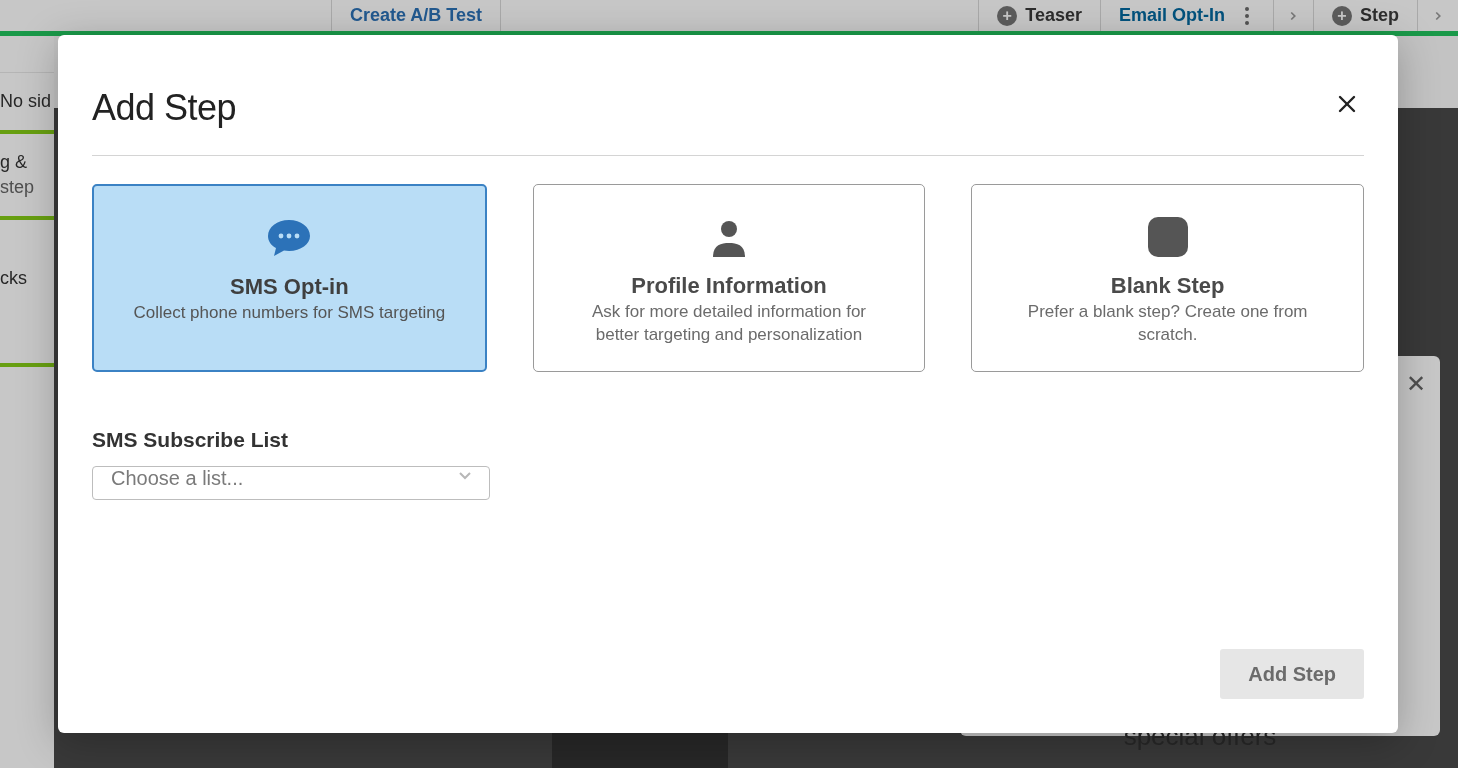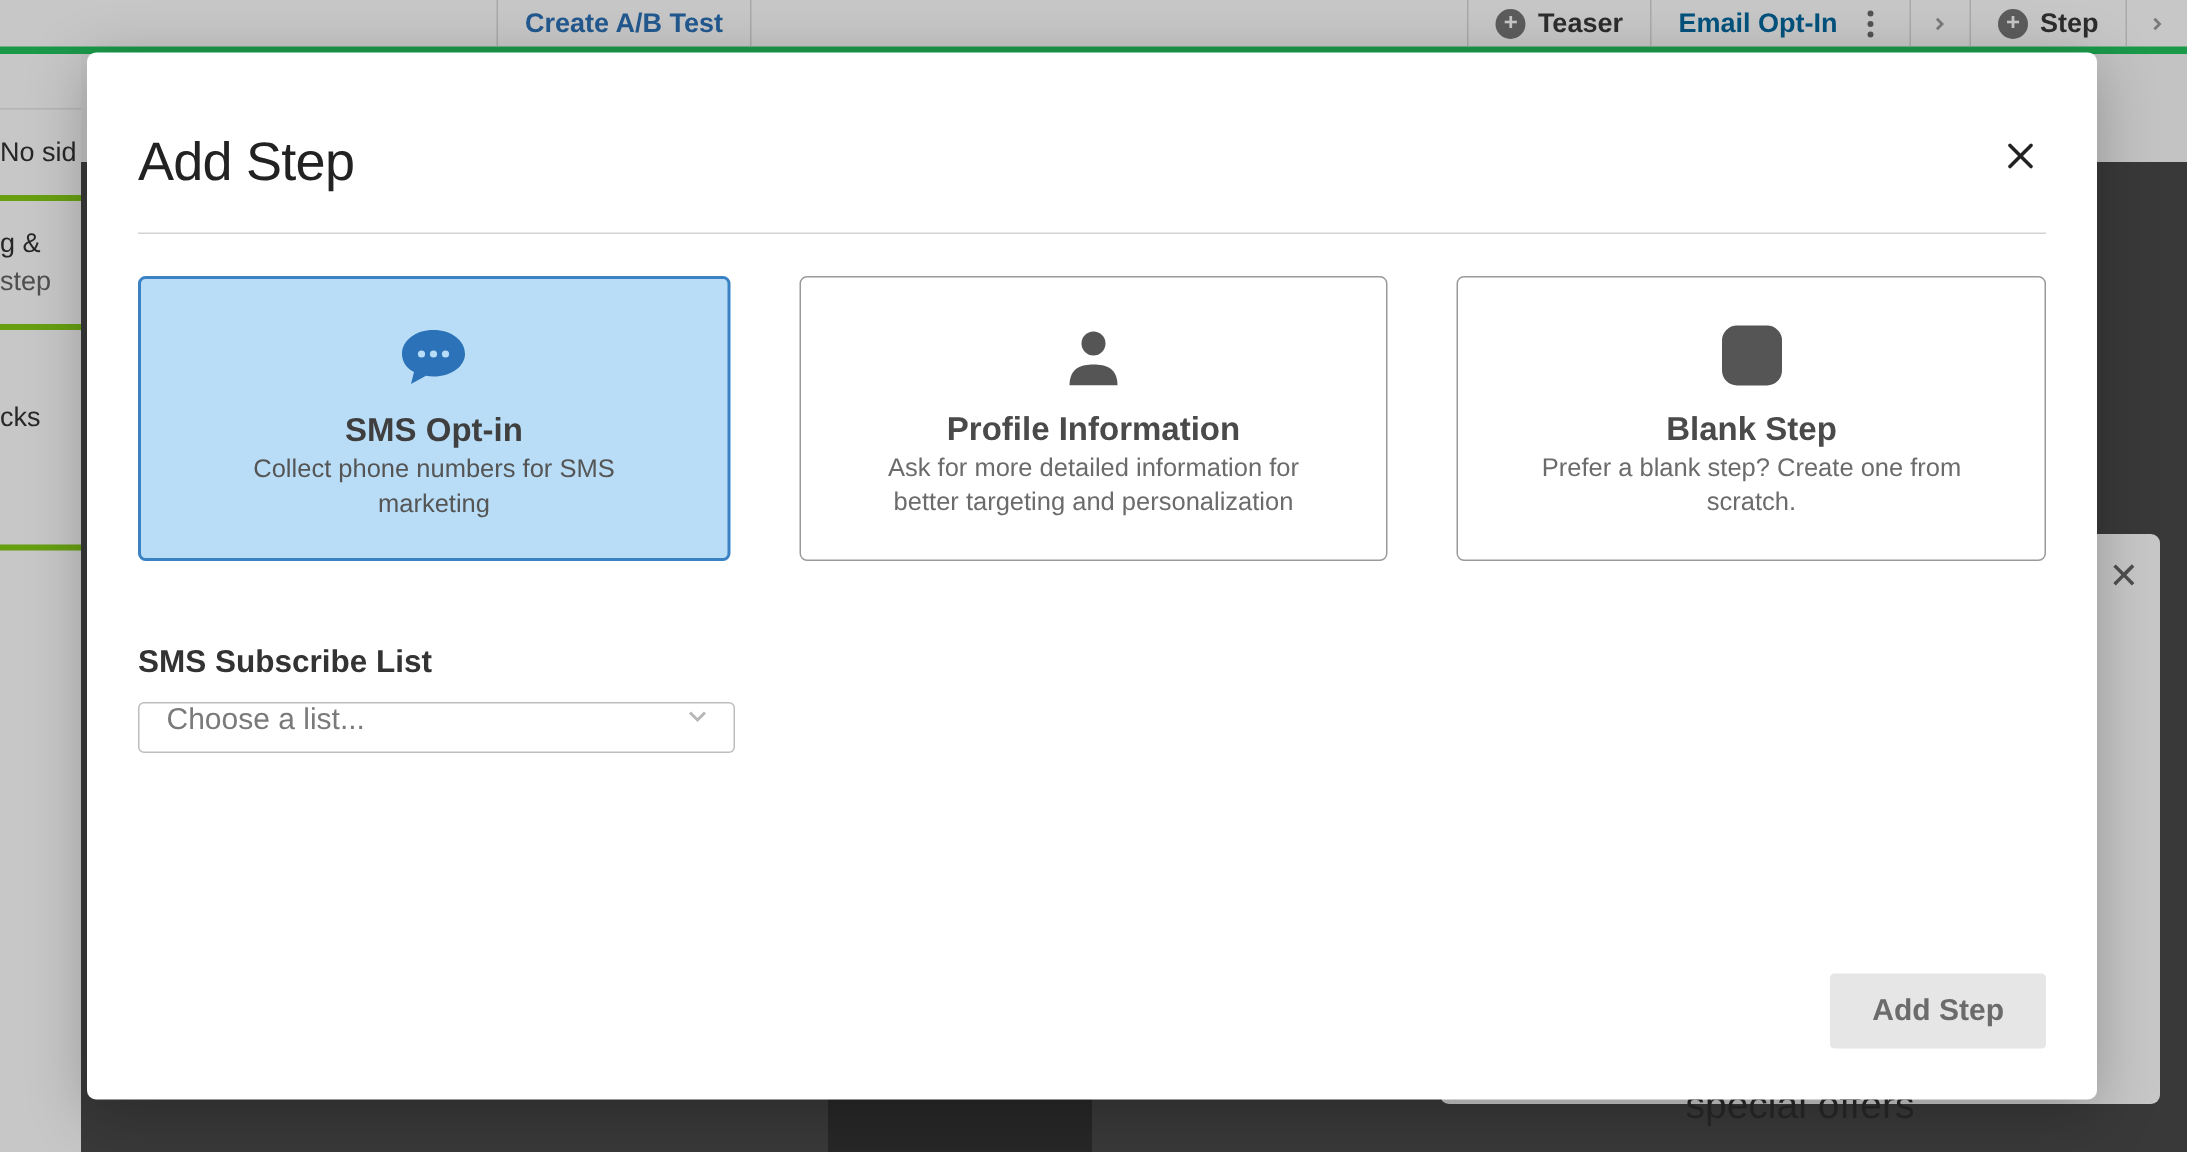--- a/index.html
+++ b/index.html
@@ -214,21 +214,21 @@
     <div class="card selected">
       <div class="card-icon">
         <svg width="46" height="40" viewBox="0 0 46 40">
           <path d="M23 2 C11 2 2 9 2 18 C2 23 5 27.5 10 30 L8 38 L18 32.5 C19.6 32.8 21.3 33 23 33 C35 33 44 26 44 18 C44 9 35 2 23 2 Z" fill="#2c72b8"></path>
           <circle cx="15" cy="18" r="2.4" fill="#b9ddf6"></circle>
           <circle cx="23" cy="18" r="2.4" fill="#b9ddf6"></circle>
           <circle cx="31" cy="18" r="2.4" fill="#b9ddf6"></circle>
         </svg>
       </div>
       <div class="card-title">SMS Opt-in</div>
-      <div class="card-desc">Collect phone numbers for SMS marketing</div>
+      <div class="card-desc">Collect phone numbers for SMS targeting</div>
     </div>
 
     <div class="card">
       <div class="card-icon">
         <svg width="40" height="40" viewBox="0 0 40 40">
           <circle cx="20" cy="12" r="8" fill="#555"></circle>
           <path d="M4 40 C4 28 12 26 20 26 C28 26 36 28 36 40 Z" fill="#555"></path>
         </svg>
       </div>
       <div class="card-title">Profile Information</div>

